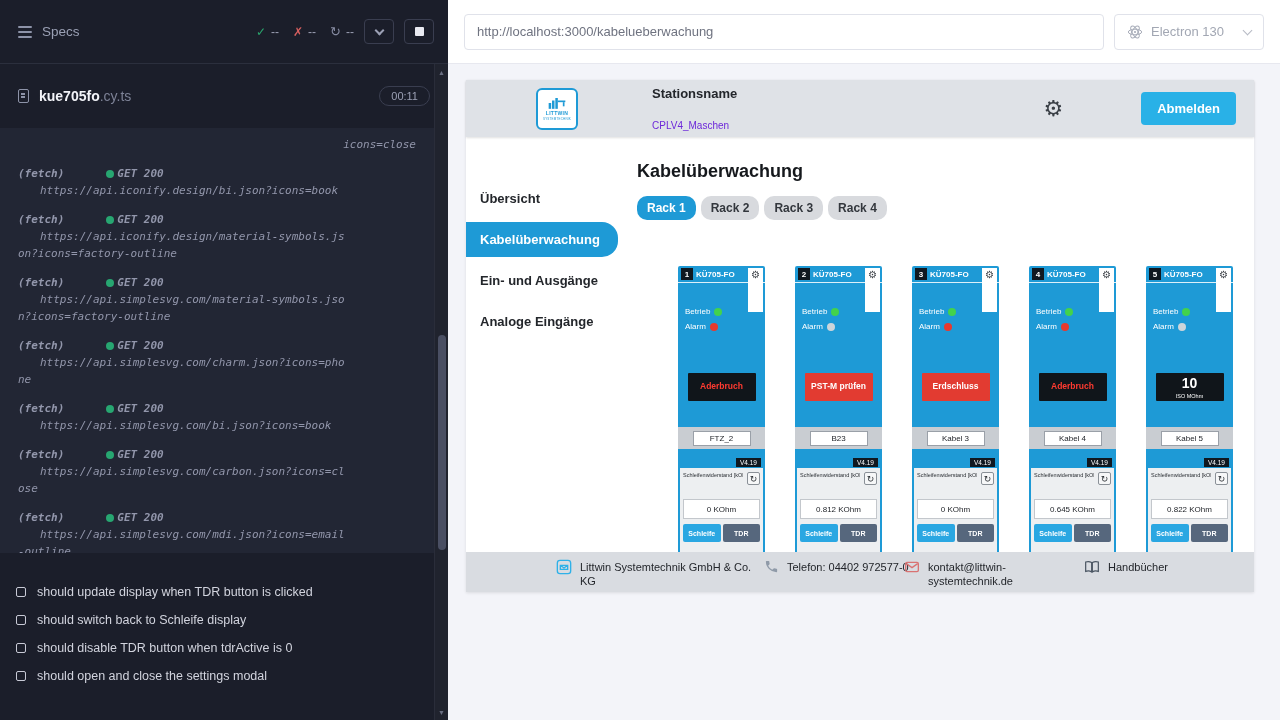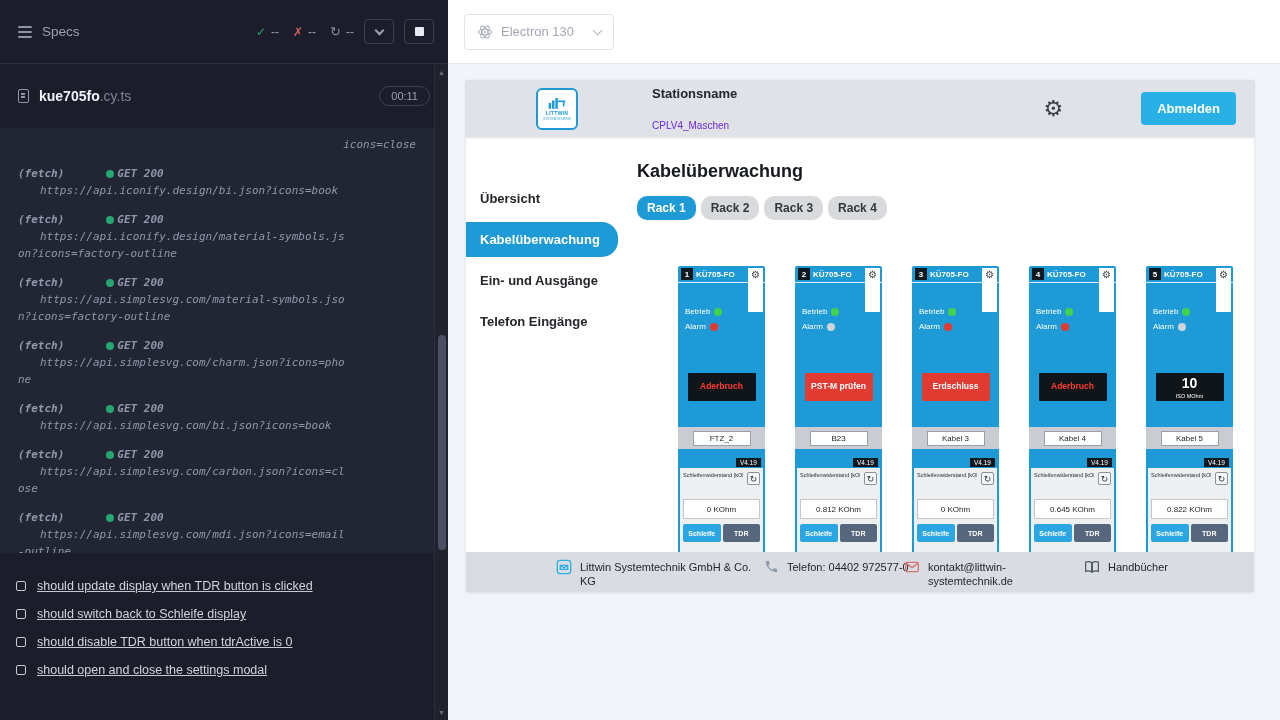--- a/index.html
+++ b/index.html
@@ -45,22 +45,22 @@
              font-size:11px; line-height:17px; color:#9296ab; }
   .log-cont { margin-bottom:12px; padding-left:22px;text-align:right; }
   .log-entry { margin-bottom:12px; cursor:pointer; }
   .entry-head { display:flex; align-items:center; }
   .fetch-label { font-weight:700; }
   .dot { width:8px; height:8px; border-radius:50%; background:#27a671; margin-left:42px;
          margin-right:3px; flex:none; }
   .status { font-weight:700; }
   .url { max-width:330px; text-indent:22px; word-break:break-all; }
 
-  .test-list { position:absolute; bottom:36px; left:0; width:434px; list-style:none;
-               padding:0 16px;text-decoration:underline; }
+  .test-list { position:absolute; bottom:30px; left:0; width:434px; list-style:none;
+               padding:0 16px; }
   .test-list li { display:flex; align-items:center; gap:11px; height:28px;
                   font-size:12.5px; color:#d2d4de; cursor:pointer; }
   .box-icon { flex:none; width:10px; height:10px; border:1.5px solid #c8cad6; border-radius:2px; }
 
   .vscroll { position:absolute; right:0; top:64px; bottom:0; width:14px; background:#20232e;
              border-left:1px solid #2a2d3a; }
   .vscroll .arrow { height:16px; display:flex; align-items:center; justify-content:center;
                     font-size:7px; color:#6a6f82; cursor:pointer; }
   .vscroll .arrow.down { position:absolute; bottom:0; left:0; right:0; }
   .vthumb { position:absolute; left:3px; top:271px; width:8px; height:215px;
@@ -296,20 +296,23 @@
 
     <div class="vscroll">
       <div class="arrow up">▲</div>
       <div class="vthumb"></div>
       <div class="arrow down">▼</div>
     </div>
   </aside>
 
   <main class="stage">
     <div class="topbar">
+      <div class="url-box">
+        <span>http://localhost:3000/kabelueberwachung</span>
+      </div>
       <div class="select browser-select">
         <svg width="16" height="16" viewBox="0 0 24 24" fill="none" stroke="#a8adb9" stroke-width="1.5">
           <ellipse cx="12" cy="12" rx="10" ry="4.2"></ellipse>
           <ellipse cx="12" cy="12" rx="10" ry="4.2" transform="rotate(60 12 12)"></ellipse>
           <ellipse cx="12" cy="12" rx="10" ry="4.2" transform="rotate(120 12 12)"></ellipse>
           <circle cx="12" cy="12" r="1.6" fill="#a8adb9" stroke="none"></circle>
         </svg>
         <span>Electron 130</span>
         <span class="chev-sm"></span>
       </div>
@@ -338,21 +341,21 @@
           </div>
           <span class="header-gear">⚙</span>
           <button class="logout-btn">Abmelden</button>
         </header>
 
         <div class="app-body">
           <nav class="app-nav">
             <div class="nav-item">Übersicht</div>
             <div class="nav-item active">Kabelüberwachung</div>
             <div class="nav-item">Ein- und Ausgänge</div>
-            <div class="nav-item">Telefon Eingänge</div>
+            <div class="nav-item">Analoge Eingänge</div>
           </nav>
 
           <section class="app-content">
             <h1 class="content-title">Kabelüberwachung</h1>
             <div class="tabs">
               <div class="tab active">Rack 1</div>
               <div class="tab">Rack 2</div>
               <div class="tab">Rack 3</div>
               <div class="tab">Rack 4</div>
             </div>

